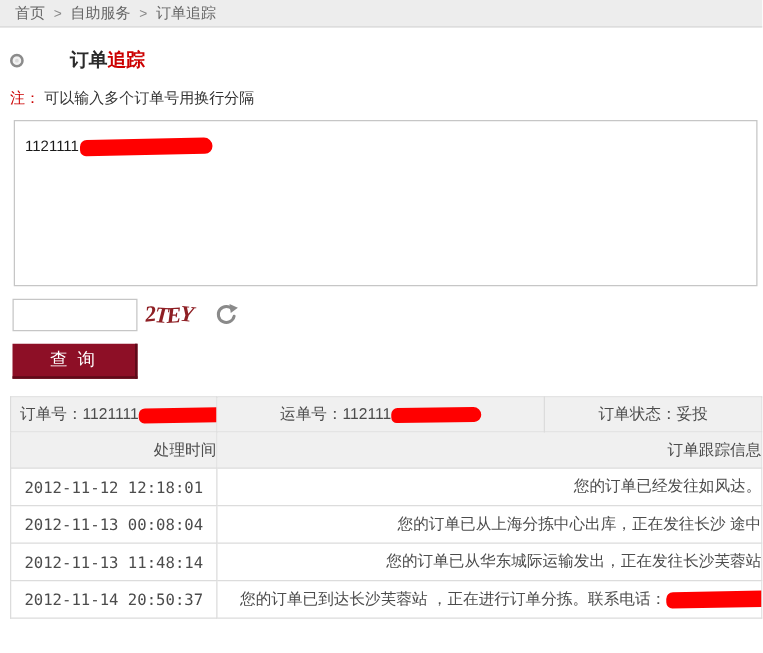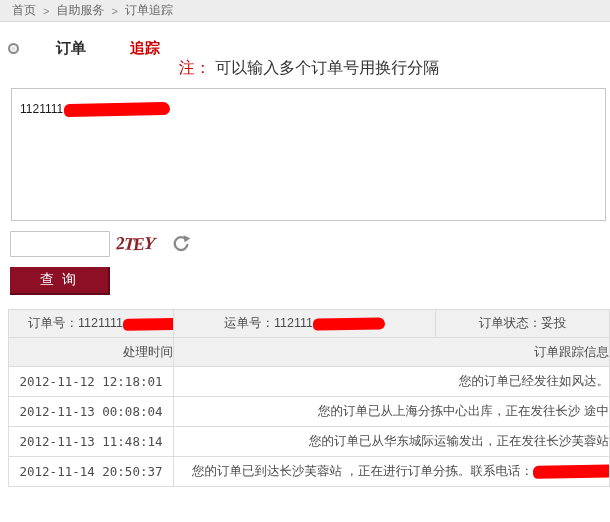--- a/index.html
+++ b/index.html
@@ -11,22 +11,22 @@
     display:flex; align-items:center; padding-left:12px; font-size:12px; color:#666; }
   .crumbbar a { color:#666; text-decoration:none; cursor:pointer; }
   .crumb-sep { margin:0 7px; color:#888; font-size:11px; }
 
   
   .title-row { margin:17px 0 0 8px; display:flex; align-items:center; }
   .radio-bullet { width:11px; height:11px; border:2px solid #8b8b8b; border-radius:50%;
     background:#d9d9d9; display:inline-block; margin-right:5px;
     box-shadow: inset 0 0 0 2px #f2f2f2; }
   .title-text { font-size:15px; font-weight:bold; color:#2b2b2b;margin-left:32px; }
-  .title-accent { font-size:15px; font-weight:bold; color:#c00;margin-left:44px; }
-  .note-row { margin:0 0 0 8px; font-size:16px; color:#333;text-align:center; }
+  .title-accent { font-size:15px; font-weight:bold; color:#c00; }
+  .note-row { margin:12px 0 0 8px; font-size:12px; color:#333; }
   .note-label { color:#c00; }
 
   
   .order-box { position:relative; margin:9px 0 0 11px; width:595px; height:133px;
     border:1px solid #c6c6c6; background:#fff; padding:13px 8px; font-size:12px;
     color:#1a1a1a; cursor:text; line-height:14px; }
   .redact { display:inline-block; background:#ff0000; vertical-align:middle;
     border-radius:8px 10px 9px 7px; height:13px; }
   .redact.r-textarea { width:106px; margin-left:1px; transform:rotate(-1.2deg); }
   .redact.r-order  { width:92px;  height:12px; transform:rotate(-1deg); position:relative; z-index:2; }
@@ -55,21 +55,21 @@
   .feedback a { color:#d40000; text-decoration:none; cursor:pointer; }
 
   
   table.track { margin:14px 0 0 8px; width:602px; border-collapse:collapse;
     table-layout:fixed; }
   table.track td { border:1px solid #dcdcdc; font-size:12.5px; color:#4c4c4c;
     overflow:hidden; white-space:nowrap; }
   tr.info-row td { background:#f0f0f0; height:28px; }
   tr.head-row td { background:#f0f0f0; height:29px; text-align:right; }
   tr.data-row td { height:30px; background:#fff; }
-  td.c-ordno { padding-left:19px; }
+  td.c-ordno { padding-left:7px; }
   td.c-way, td.c-status { text-align:center; }
   td.t-time { text-align:center; color:#858585; font-size:12px;
     font-family:"DejaVu Sans Mono","Liberation Mono",monospace; }
   td.t-info { padding-left:18px;text-align:right; }
 </style>
 </head>
 <body>
 
 <div class="crumbbar">
   <a>首页</a>

